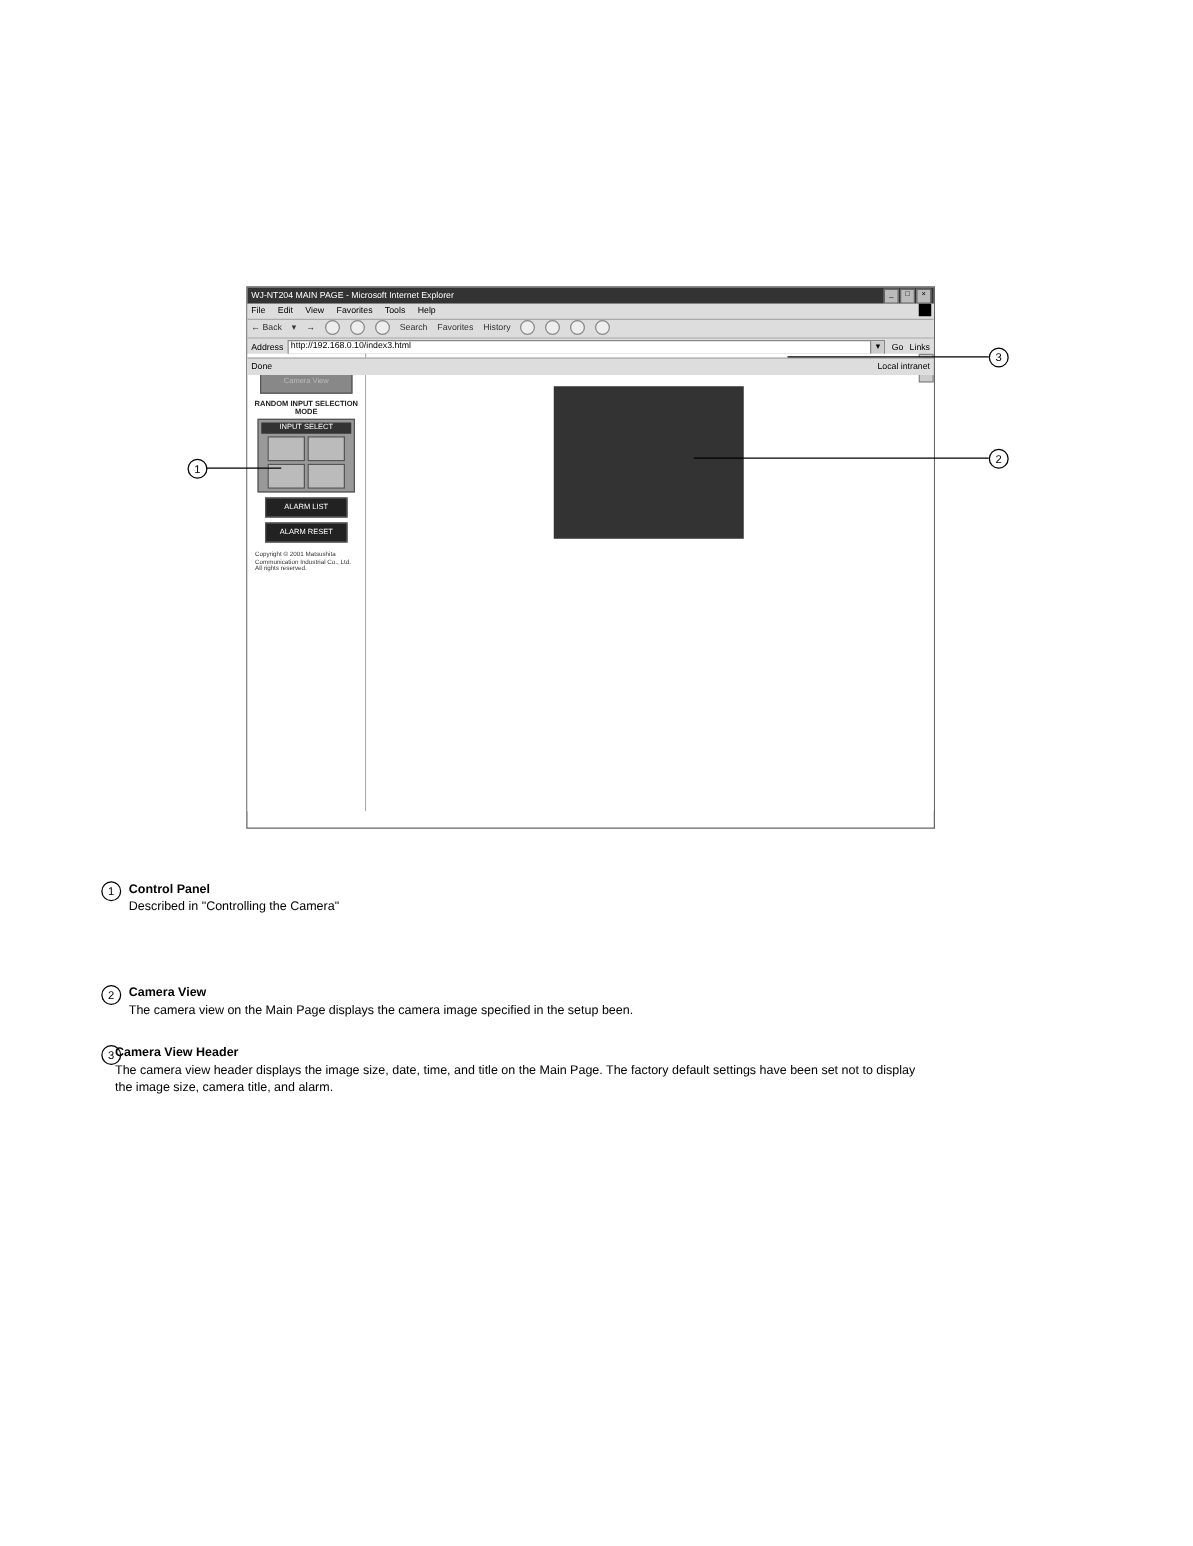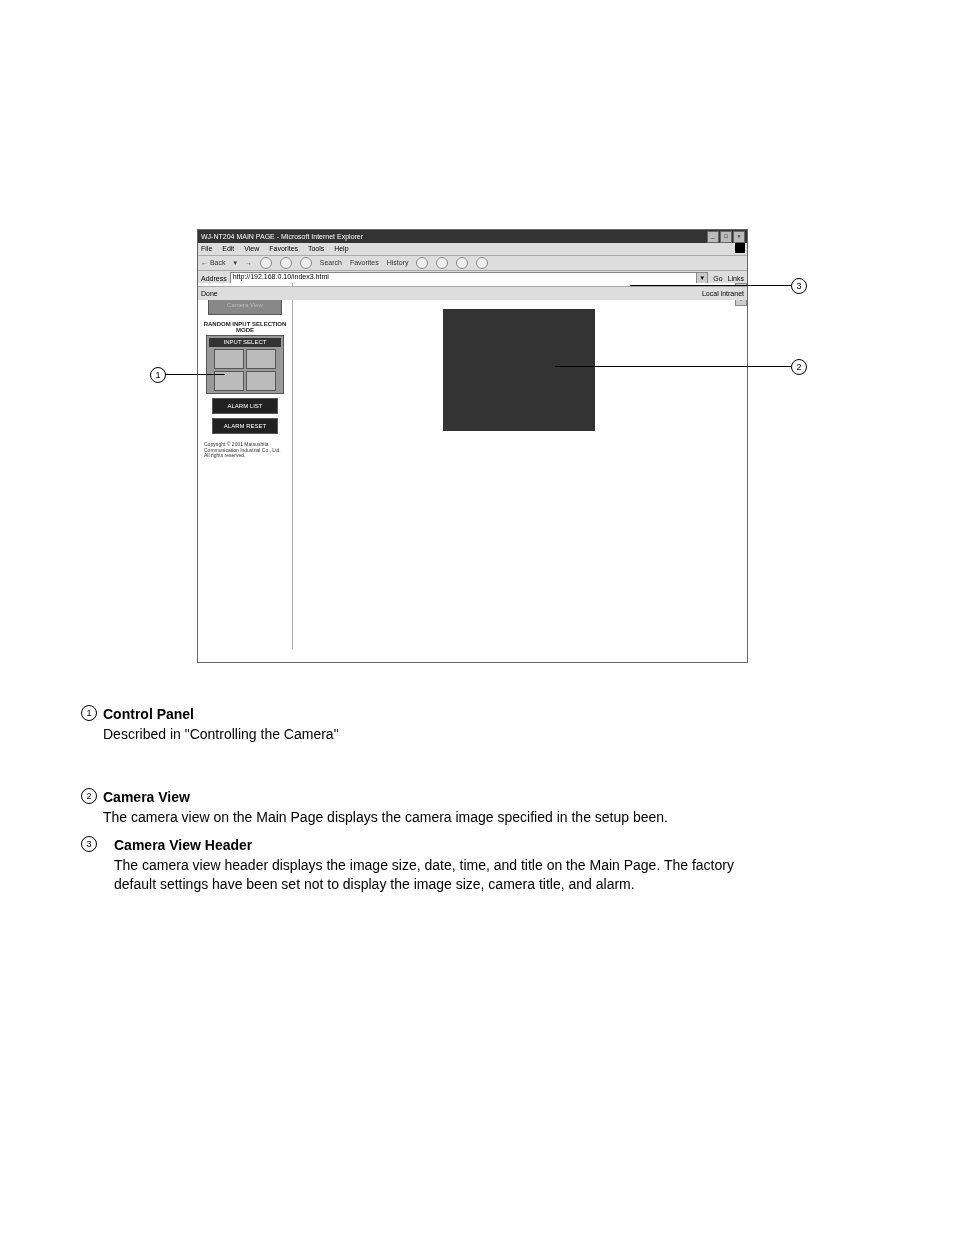--- a/index.html
+++ b/index.html
@@ -38,21 +38,21 @@
 
   .main{flex:1;background:#fff;position:relative}
   .camera-header{height:12px;border-bottom:1px solid #aaa;position:relative}
   .camera-header .sc{position:absolute;right:0;top:0;width:10px;height:10px;background:#ccc;border:1px solid #888;font-size:7px;text-align:center;line-height:8px}
   .hr{border-bottom:1px solid #aaa;height:0;margin-top:3px}
   .camera{position:absolute;left:150px;top:26px;width:152px;height:122px;background:#333}
 
   
   .callout{position:absolute;width:14px;height:14px;border:1px solid #000;border-radius:50%;font-size:9px;text-align:center;line-height:14px;background:#fff}
   .leader{position:absolute;height:0;border-top:1px solid #000}
-  .desc{position:absolute;font-size:14px;line-height:1.4}
+  .desc{position:absolute;font-size:10px;line-height:1.4}
   .desc strong{font-weight:bold}
 </style>
 </head>
 <body>
 
 <div class="page">
 
   <div class="win">
     <div class="titlebar">
       <span>WJ-NT204 MAIN PAGE - Microsoft Internet Explorer</span>
@@ -151,18 +151,18 @@
     <span>Described in "Controlling the Camera"</span>
   </div>
 
   <div class="callout" style="left:81px;top:788px">2</div>
   <div class="desc" style="left:103px;top:788px;width:650px">
     <strong>Camera View</strong><br>
     <span>The camera view on the Main Page displays the camera image specified in the setup been.</span>
   </div>
 
   <div class="callout" style="left:81px;top:836px">3</div>
-  <div class="desc" style="left:114px;top:836px;width:650px">
+  <div class="desc" style="left:92px;top:836px;width:650px">
     <strong>Camera View Header</strong><br>
     <span>The camera view header displays the image size, date, time, and title on the Main Page. The factory default settings have been set not to display the image size, camera title, and alarm.</span>
   </div>
 
 </div>
 
 </body></html>

